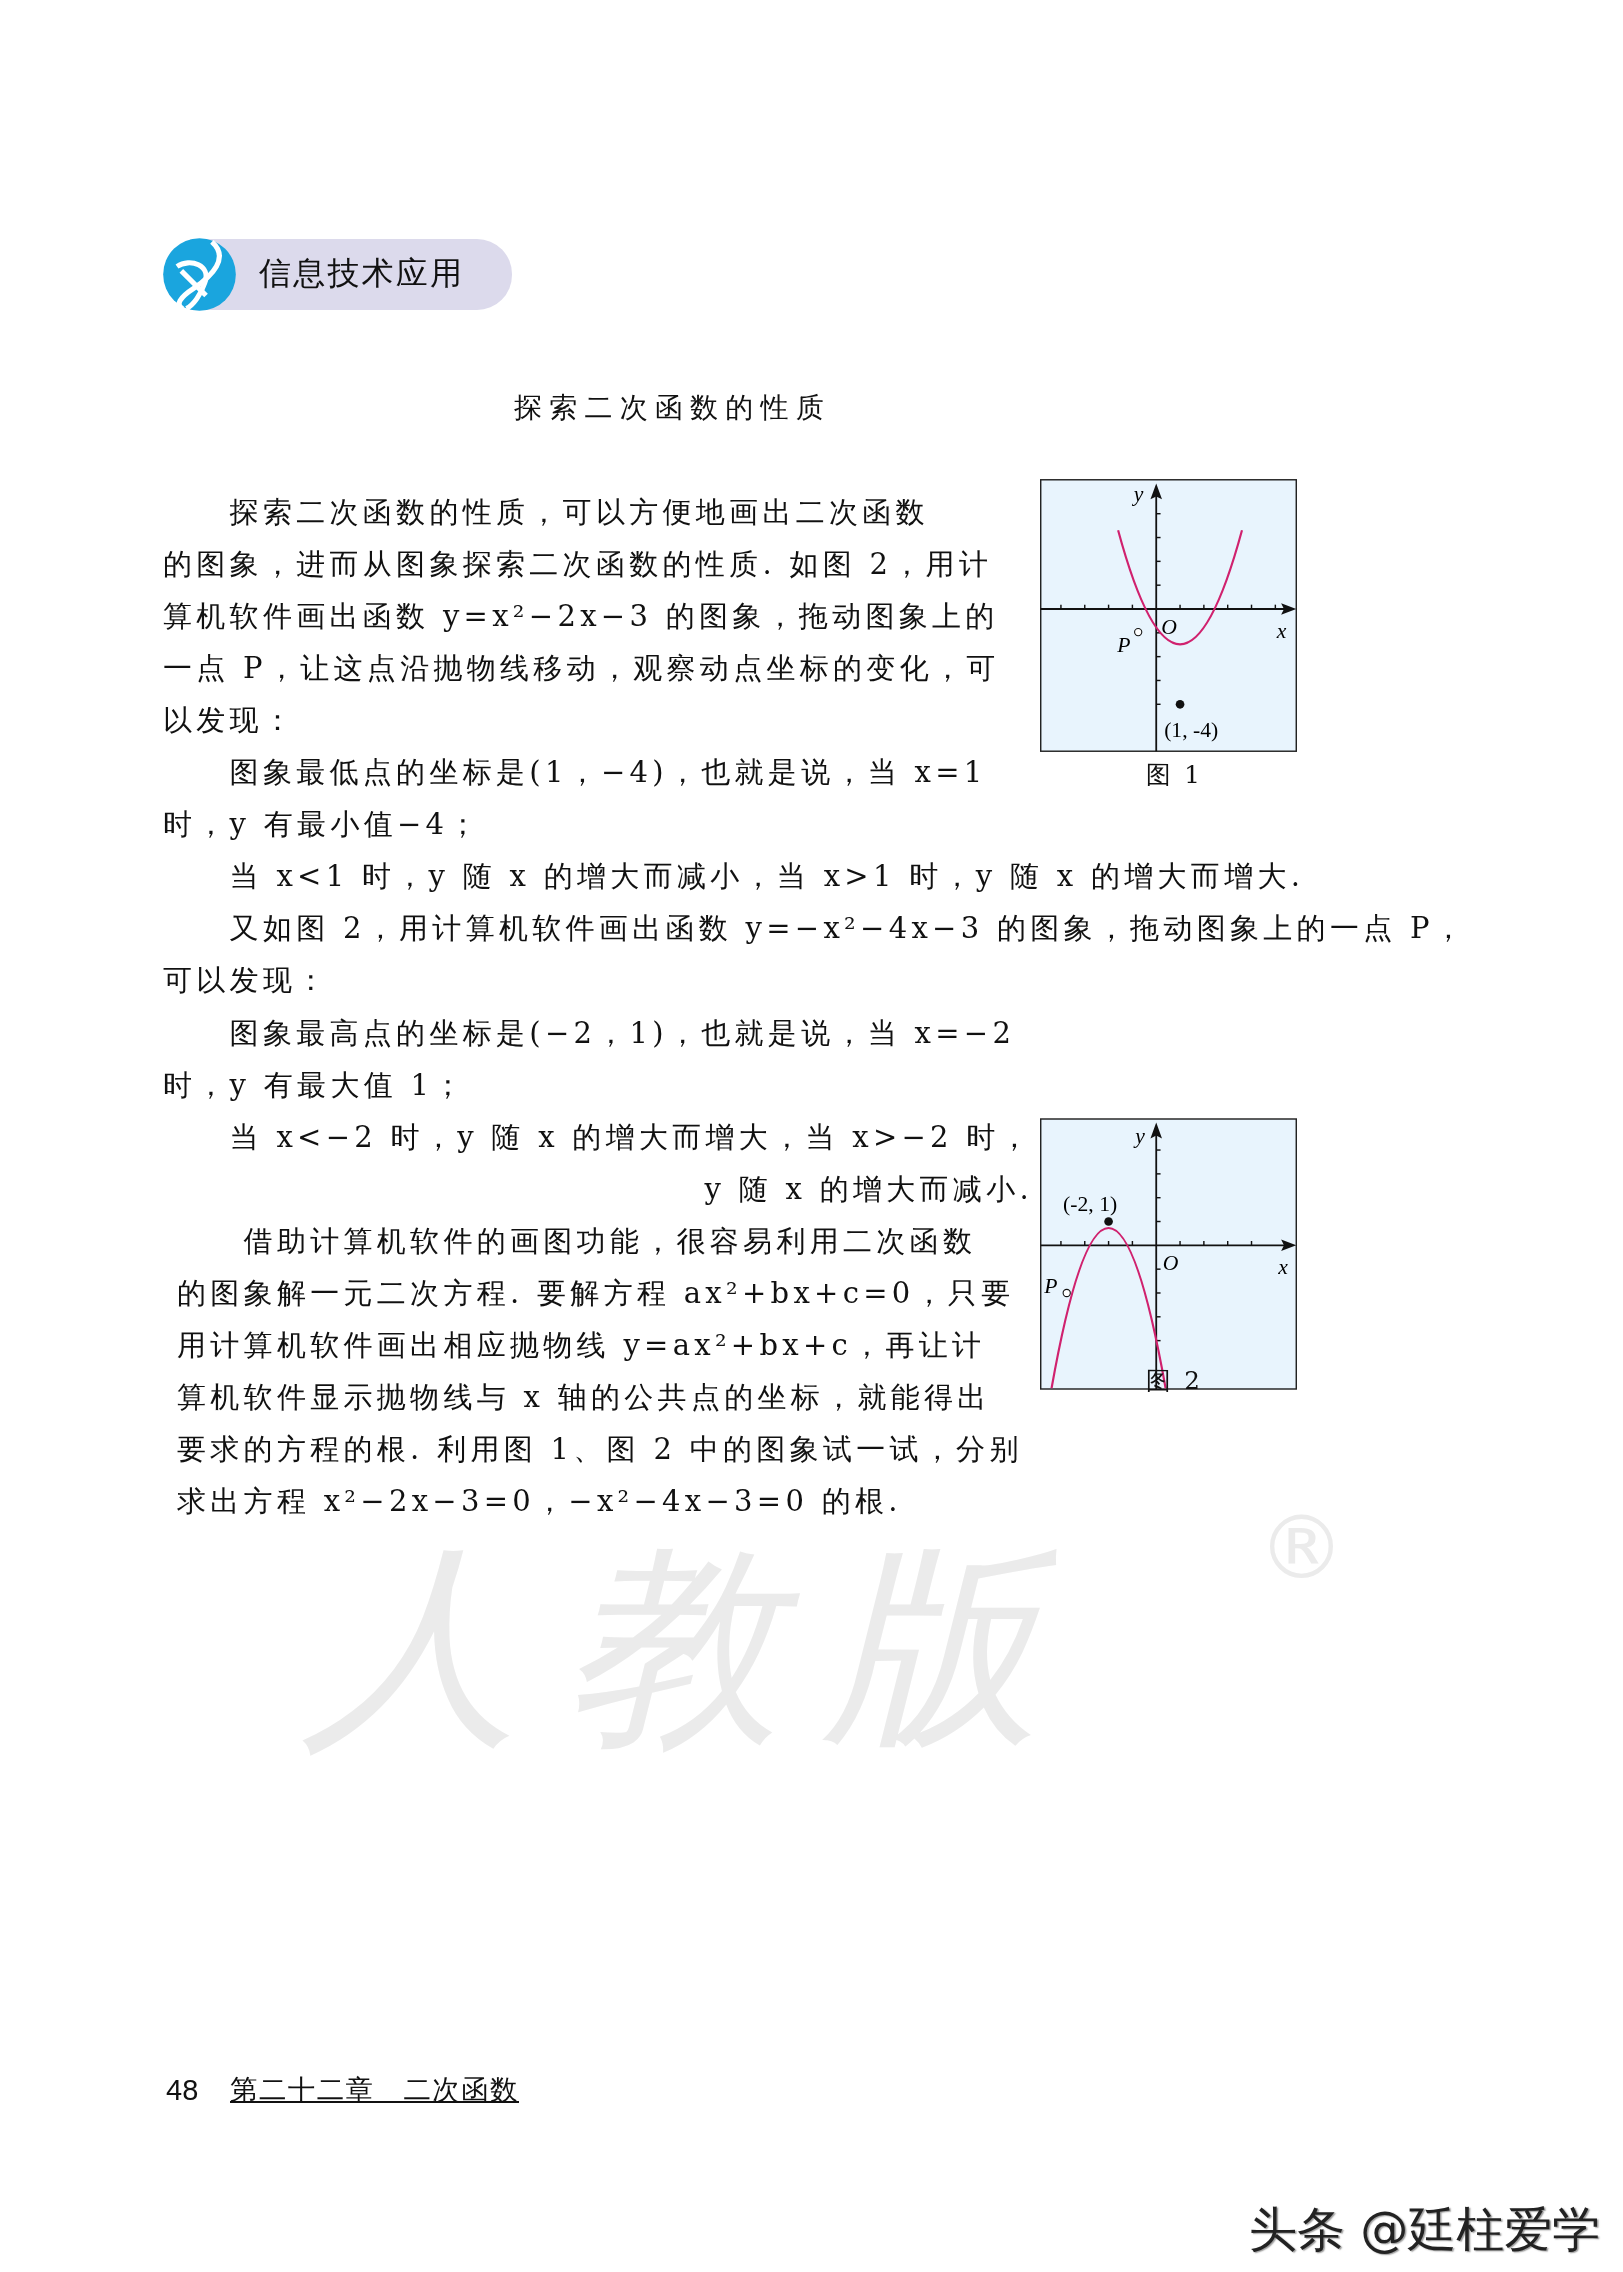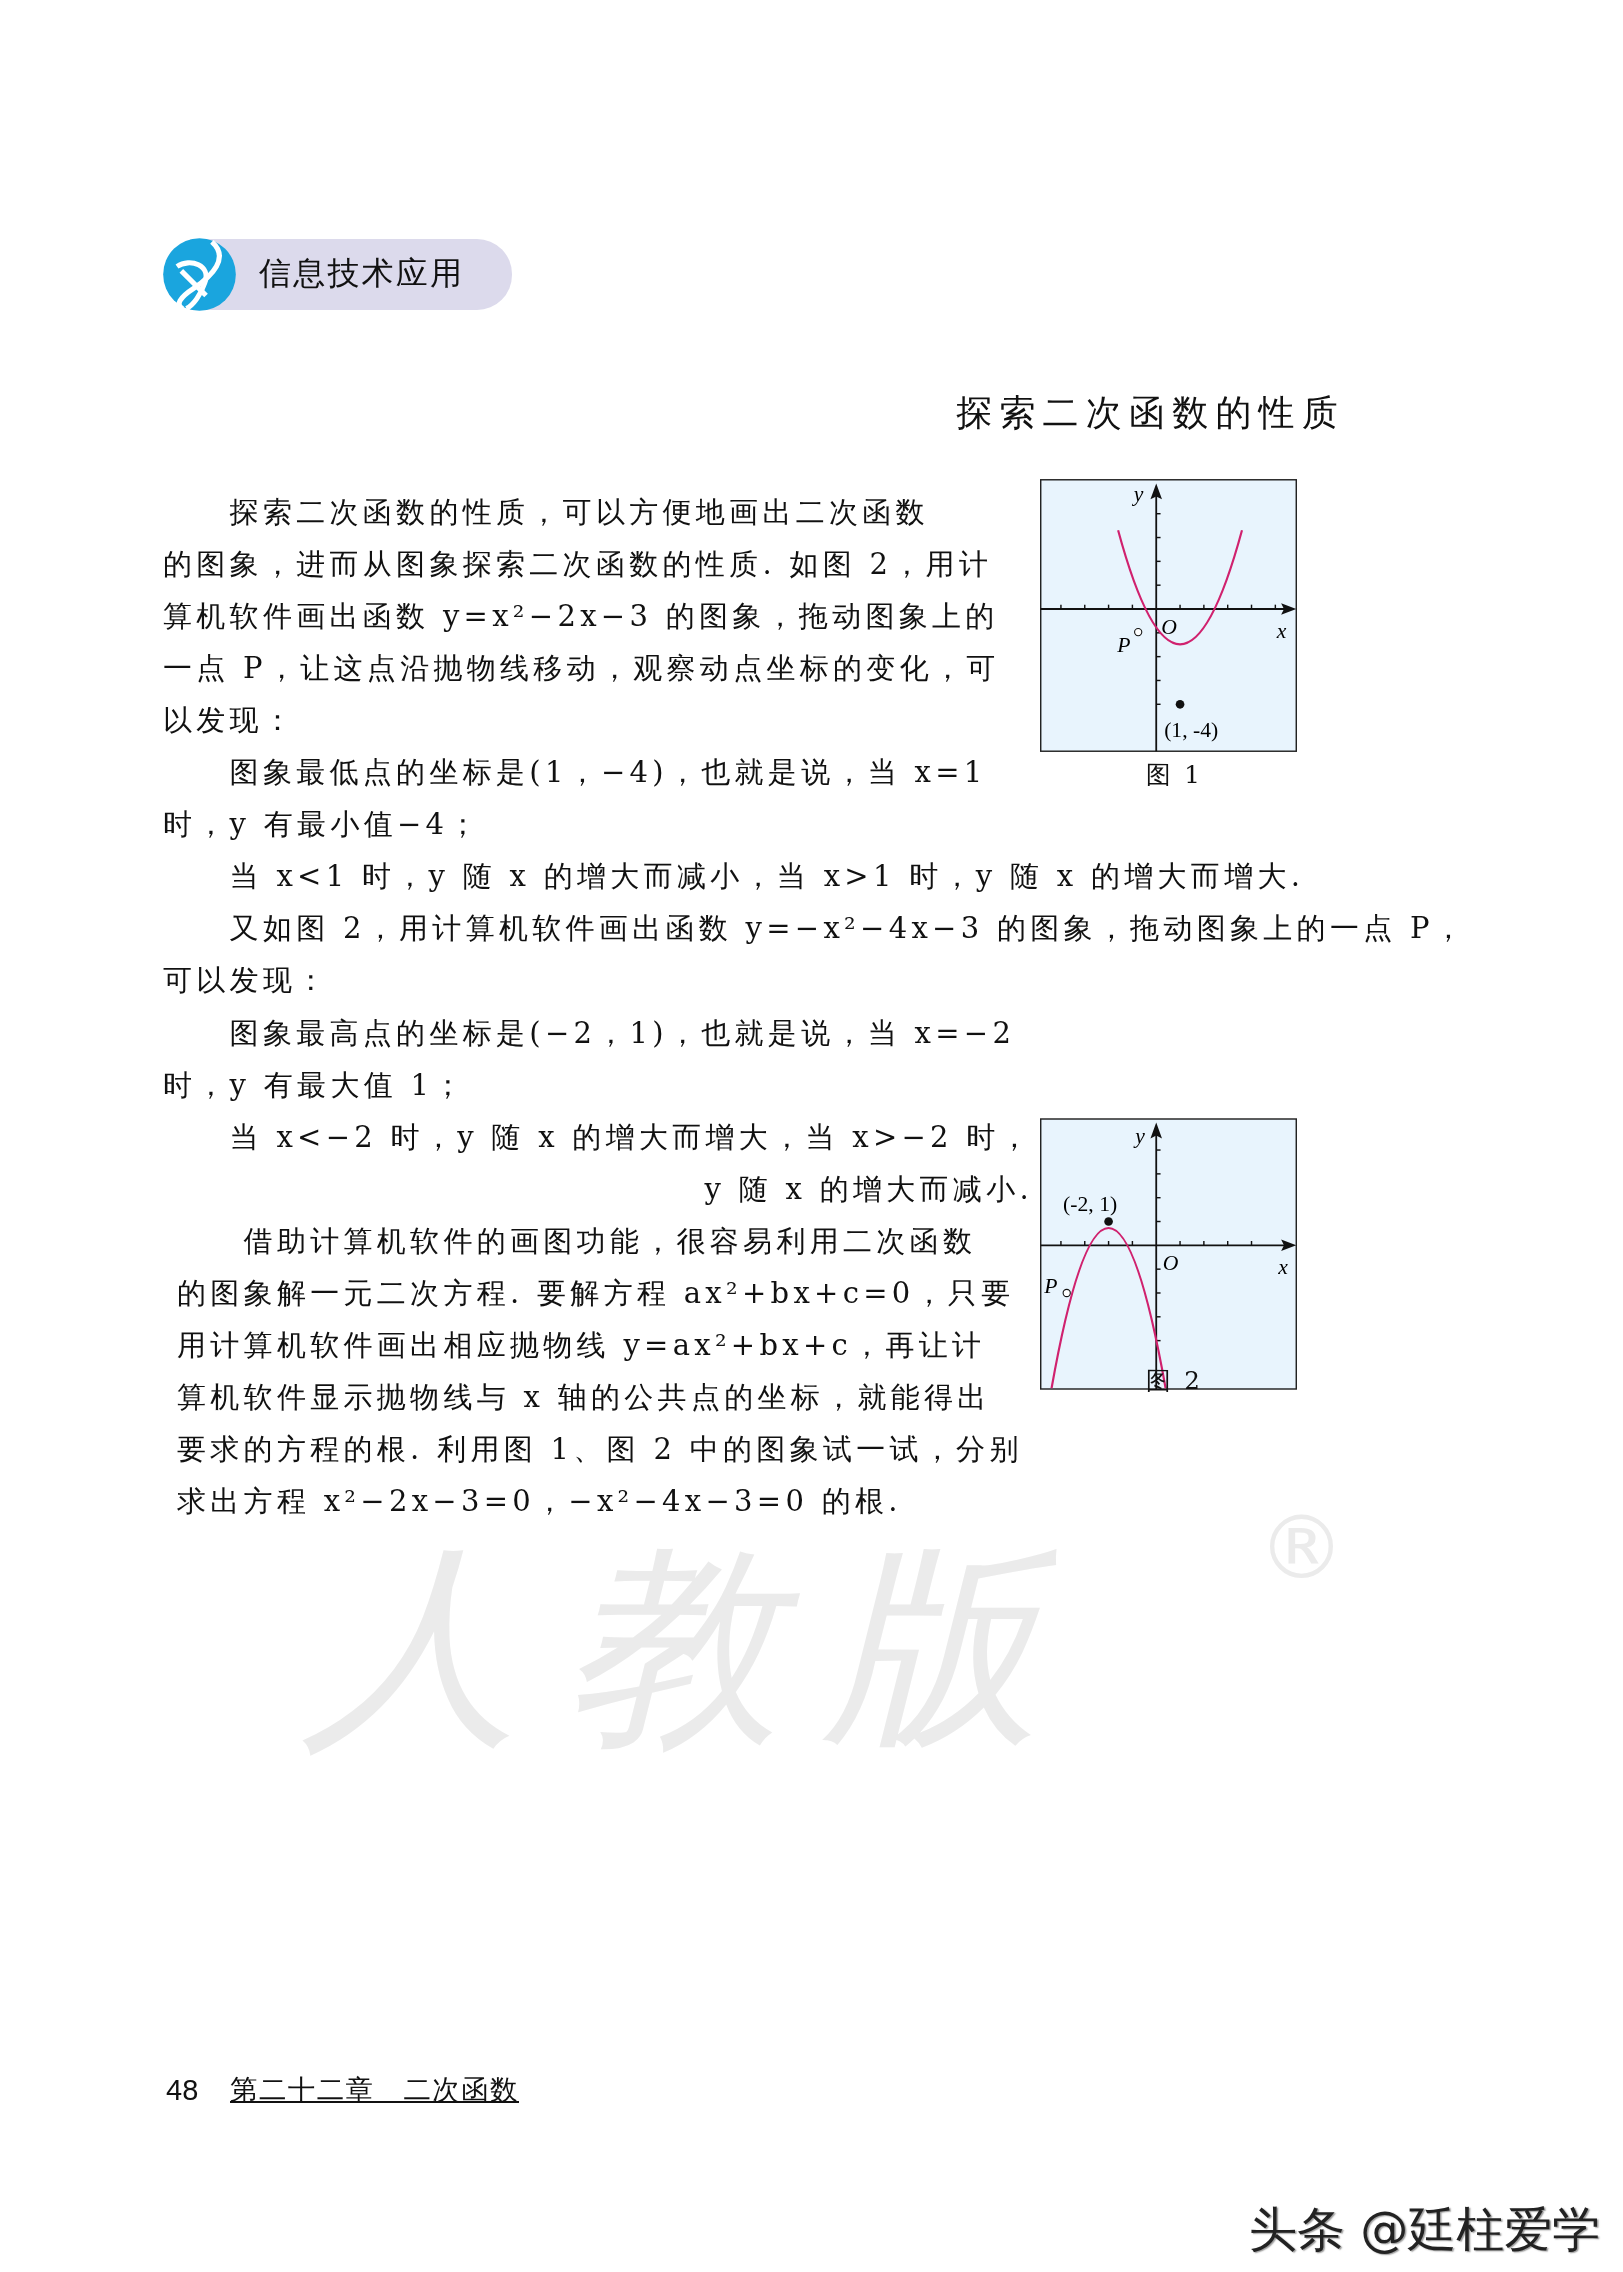--- a/index.html
+++ b/index.html
@@ -5,21 +5,21 @@
   html, body { margin: 0; padding: 0; background: #ffffff; }
   body { width: 1623px; height: 2273px; position: relative; overflow: hidden;
          font-family: "DejaVu Serif", "Liberation Serif", serif; color: #111; }
   .abs { position: absolute; }
   .section-banner { left: 161px; top: 239px; width: 353px; height: 71px; }
   .banner-pill { position: absolute; left: 29px; top: 0; width: 322px; height: 71px;
                  background: #dcdaec; border-radius: 0 35px 35px 0; }
   .banner-icon { position: absolute; left: 0; top: -2.9px; width: 77px; height: 77px; }
   .banner-label { position: absolute; left: 98px; top: 13px; font-family: "DejaVu Sans", "Liberation Sans", sans-serif;
                   font-size: 32px; letter-spacing: 2.2px; color: #111; text-align: right; }
-  .page-title { left: 0; width: 1345px; top: 389px; text-align: right; font-size: 36px; letter-spacing: 7.2px; }
+  .page-title { left: 0; width: 1345px; top: 389px; text-align: center; font-size: 28px; letter-spacing: 7.2px; }
   .para { font-size: 29px; line-height: 52px; letter-spacing: 4.3px; white-space: nowrap; }
   .fig-caption { font-size: 24.6px; letter-spacing: 2.9px; }
   .footer-page { left: 166px; top: 2074px; font-family: "Liberation Sans", sans-serif; font-size: 29px; }
   .footer-chapter { left: 230px; top: 2072px; font-size: 27.5px; letter-spacing: 1.4px; text-decoration: underline; }
   .watermark-tag { left: 1249px; top: 2198px; font-family: "DejaVu Sans", sans-serif; font-size: 48px; color: #222;
                    text-shadow: 1.4px 1.4px 1.4px #999; }
   .wm-brand { left: 304px; top: 1504px; font-size: 217px; color: #ebebeb; font-style: italic; letter-spacing: 43px;
               font-family: "DejaVu Serif", serif; }
   .wm-reg { left: 1258px; top: 1497px; font-size: 87px; color: #ebebeb; font-family: "DejaVu Sans", sans-serif; }
 </style>

